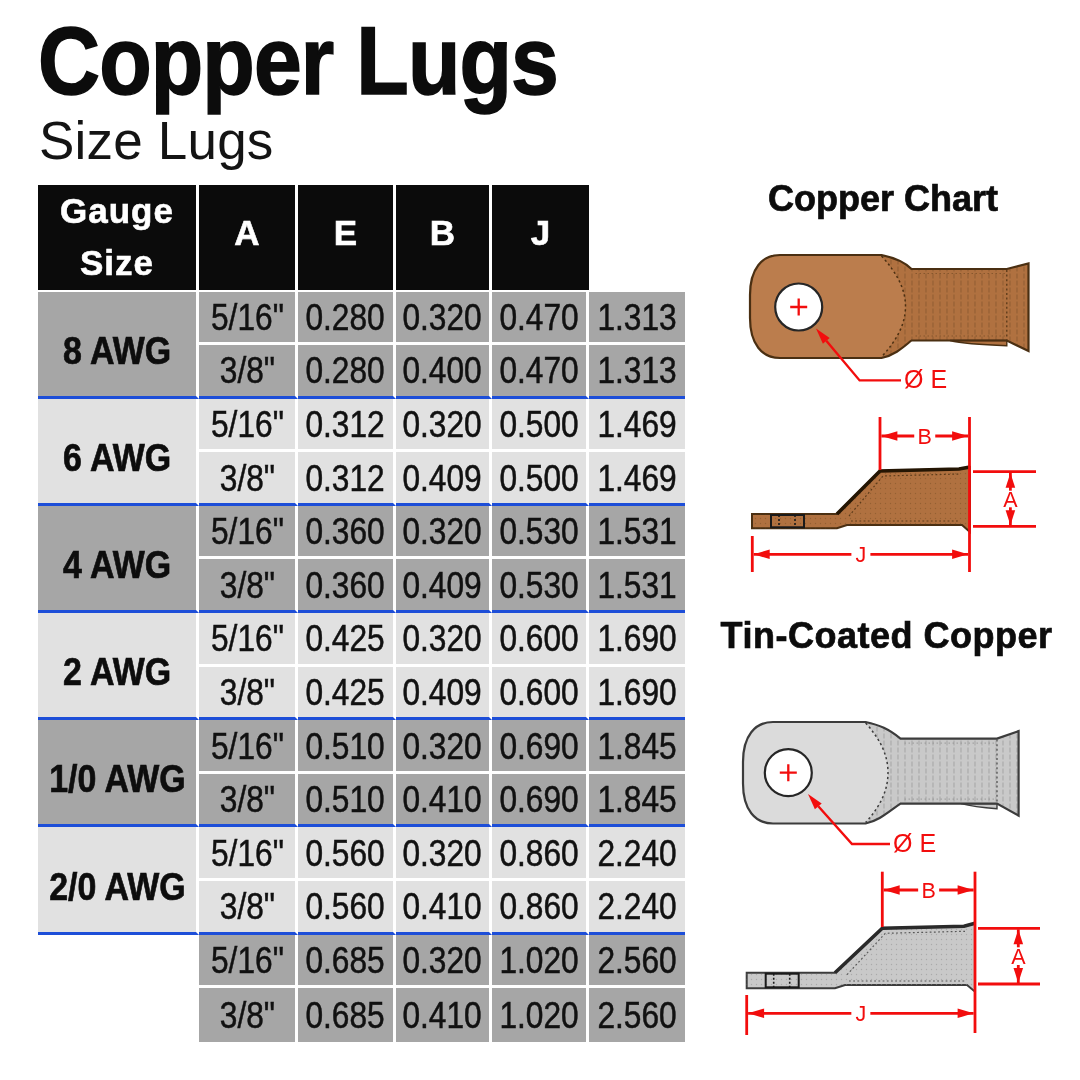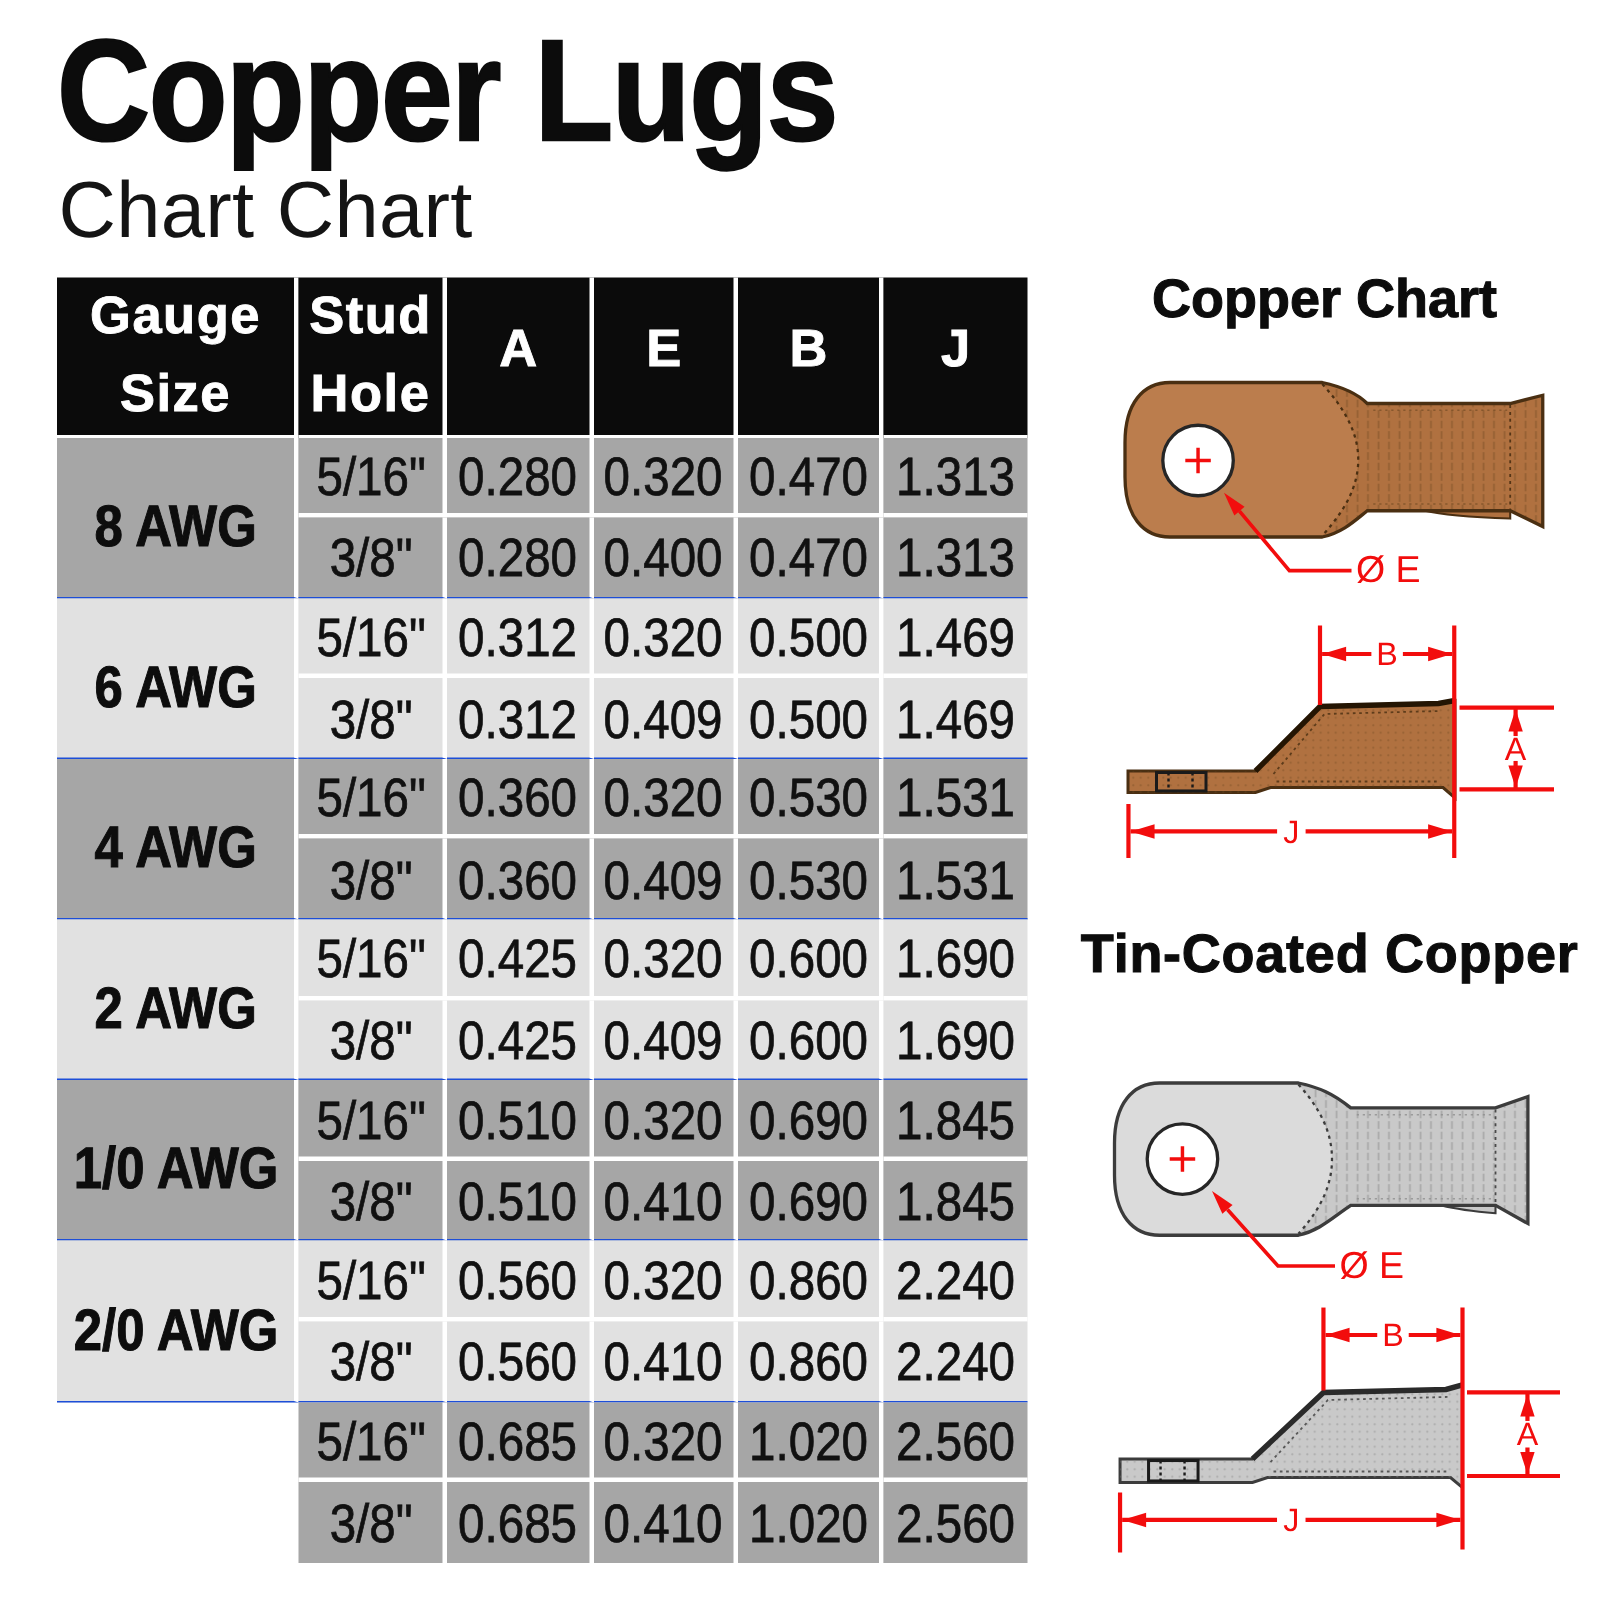--- a/index.html
+++ b/index.html
@@ -11,41 +11,40 @@
   #subtitle { left:39px; top:112px; font-size:53px; font-weight:400; color:#141414; letter-spacing:0.2px; line-height:1.1; }
   #tbl { left:38px; top:185px; width:579px; height:857px; display:grid;
     grid-template-columns:161px 99px 98px 96px 97px 96px;
     grid-template-rows:106.5px repeat(14, 53.6px); }
   #tbl div { display:flex; align-items:center; justify-content:center; }
   .hc { background:#0b0b0b; color:#ffffff; font-weight:700; font-size:35px; -webkit-text-stroke:0.6px #ffffff;
     border-bottom:2.5px solid #fff; text-align:center; line-height:1.5; padding-bottom:9px; }
   .h2 { padding-bottom:0; letter-spacing:1px; }
   .br { border-right:3px solid #fff; }
   .bb { border-bottom:3px solid #fff; }
-  .gb { border-bottom:1px solid #1d4ed8; }
+  .gb { border-bottom:3px solid #1d4ed8; }
   .dark { background:#a6a6a6; }
   .lite { background:#e1e1e1; }
   .g { font-weight:700; font-size:39px; color:#0d0d0d; -webkit-text-stroke:0.7px #0d0d0d; }
   .g > span { transform:scaleX(0.87); transform-origin:center; display:inline-block; white-space:nowrap; position:relative; top:7px; }
   .d { font-size:36px; color:#111; font-weight:400; -webkit-text-stroke:0.5px #111; }
   .d > span { transform:scaleX(0.88); transform-origin:center; display:inline-block; white-space:nowrap; position:relative; top:1px; }
   .hdg { font-weight:700; color:#0c0c0c; text-align:center; white-space:nowrap; -webkit-text-stroke:0.7px #0c0c0c; }
   #h-copper { left:733px; top:178px; width:300px; font-size:36px; }
   #h-tin    { left:716px; top:615px; width:341px; font-size:36px; letter-spacing:0.5px; }
   svg { position:absolute; overflow:visible; }
   svg text { font-family:"Liberation Sans", sans-serif; }
 </style>
 </head>
 <body>
 <div id="title" class="abs">Copper Lugs</div>
-<div id="subtitle" class="abs">Chart Chart</div>
+<div id="subtitle" class="abs">Size Lugs</div>
 
 <div id="tbl" class="abs">
   <div class="hc h2 br">Gauge<br>Size</div>
-  <div class="hc h2 br">Stud<br>Hole</div>
   <div class="hc br">A</div>
   <div class="hc br">E</div>
   <div class="hc br">B</div>
   <div class="hc">J</div>
   <div class="dark br g gb" style="grid-row:2/span 2;grid-column:1">
       <span>8 AWG</span>
     </div>
   <div class="dark d br bb" style="grid-row:2;grid-column:2">
       <span>5/16"</span>
     </div>

